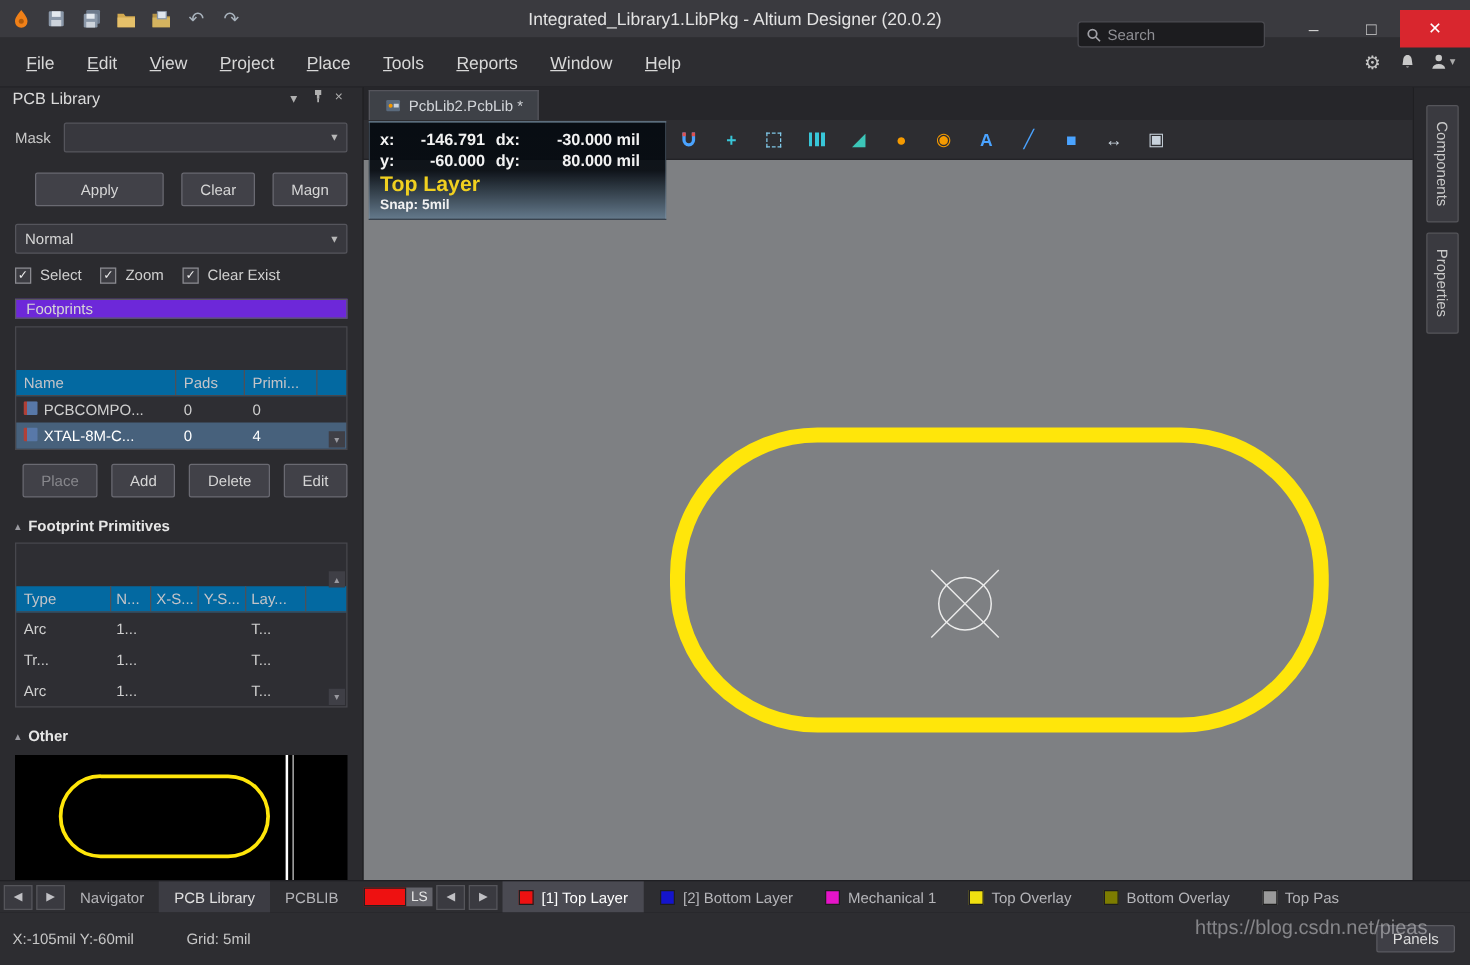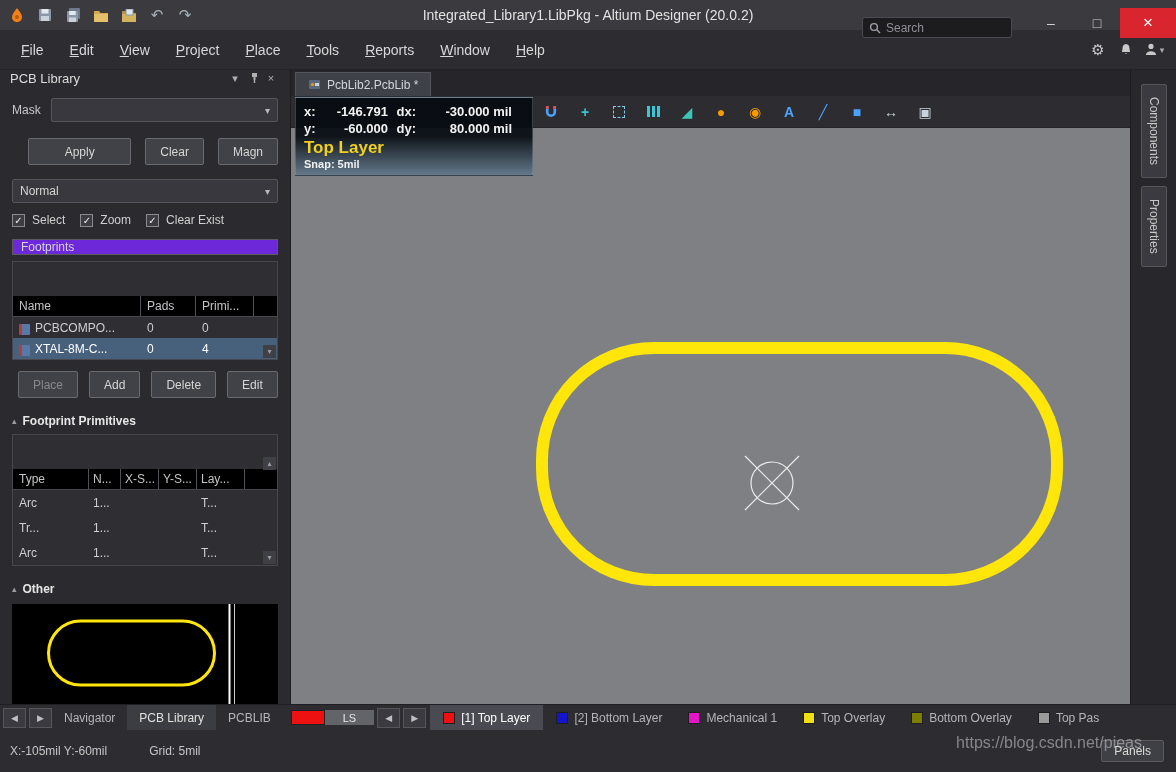--- a/index.html
+++ b/index.html
@@ -58,23 +58,23 @@
     align-items:center; justify-content:center; color:#eee; font-size:10px; cursor:pointer; flex:0 0 13px; }
   .cb-label { color:#d0d0d0; margin-right:8px; }
   .section-bar { margin:12px 12px 0 12px; height:23px; background:#6d28d9; border:1px solid #5a5a60;
     display:flex; align-items:center; padding:0 8px; color:#d6d6d6; cursor:pointer; }
   .section-header { display:flex; align-items:center; gap:6px; padding:16px 12px 0 12px; color:#e6e6e6;
     font-weight:bold; cursor:pointer; }
   .section-header .tri { color:#9a9aa0; font-size:9px; font-weight:normal; }
 
   .tablebox { margin:6px 12px 0 12px; border:1px solid #47474d; position:relative; background:#2e2e33; }
   .trow { display:flex; height:21px; align-items:center; color:#cfcfcf; }
-  .thead { background:#000000; border-bottom:1px solid #47474d; color:#c4c4c8;margin-top:34px; }
+  .thead { background:#0369a1; border-bottom:1px solid #47474d; color:#c4c4c8;margin-top:34px; }
   .thead > span { border-right:1px solid #505056; height:100%; display:flex; align-items:center; cursor:pointer; }
-  .fp-name { width:128px; padding-left:6px; display:flex; align-items:flex-end; gap:5px; overflow:hidden; white-space:nowrap; }
+  .fp-name { width:128px; padding-left:6px; display:flex; align-items:flex-start; gap:5px; overflow:hidden; white-space:nowrap; }
   .fp-pads { width:55px; padding-left:6px; }
   .fp-prim { width:58px; padding-left:6px; }
   .fp-ic { width:11px; height:11px; flex:0 0 11px; border-radius:1px;
     background:linear-gradient(90deg,#b04038 0 3px,#5878a8 3px); }
   .trow.sel { background:#47617c; color:#fff; }
   .vscroll-btn { position:absolute; right:1px; width:13px; height:13px; background:#3f3f46; color:#9a9aa0;
     font-size:8px; display:flex; align-items:center; justify-content:center; cursor:pointer; }
   .pr-type { width:76px; padding-left:6px; }
   .pr-n { width:32px; padding-left:4px; }
   .pr-xs { width:38px; padding-left:4px; }
@@ -122,21 +122,21 @@
     font-size:12px; padding:12px 5px; cursor:pointer; border-radius:2px; }
 
   
   .bottom-bar { height:26px; flex:0 0 26px; background:#2d2d31; border-top:1px solid #1f1f23;
     display:flex; align-items:center; font-size:12px; overflow:hidden; }
   .nav-btn { width:23px; height:20px; margin-left:3px; background:#3a3a40; border:1px solid #55555a;
     color:#c0c0c4; font-size:9px; display:inline-flex; align-items:center; justify-content:center; cursor:pointer; }
   .ptab { padding:0 12px; height:26px; display:inline-flex; align-items:center; color:#b5b5b9; cursor:pointer; }
   .ptab.active { background:#3c3c43; color:#e0e0e0; }
   .ls-swatch { width:34px; height:15px; margin-left:8px; border:1px solid #222; cursor:pointer; }
-  .ls-label { background:#63636a; color:#e6e6e6; height:15px; padding:0 18px; font-size:11px;
+  .ls-label { background:#63636a; color:#e6e6e6; height:15px; padding:0 4px; font-size:11px;
     display:inline-flex; align-items:center; cursor:pointer; }
   .ltab { height:26px; display:inline-flex; align-items:center; gap:6px; padding:0 13px; color:#b5b5b9;
     cursor:pointer; white-space:nowrap; }
   .ltab.active { background:#4a4a52; color:#fff; }
   .ltab .sw { width:12px; height:12px; border:1px solid #1e1e1e; display:inline-block; }
 
   
   .status-bar { height:42px; flex:0 0 42px; background:#2d2d31; display:flex; align-items:center;
     padding:0 10px; font-size:12px; color:#c6c6c6; position:relative; }
   .status-grid { margin-left:42px; }

